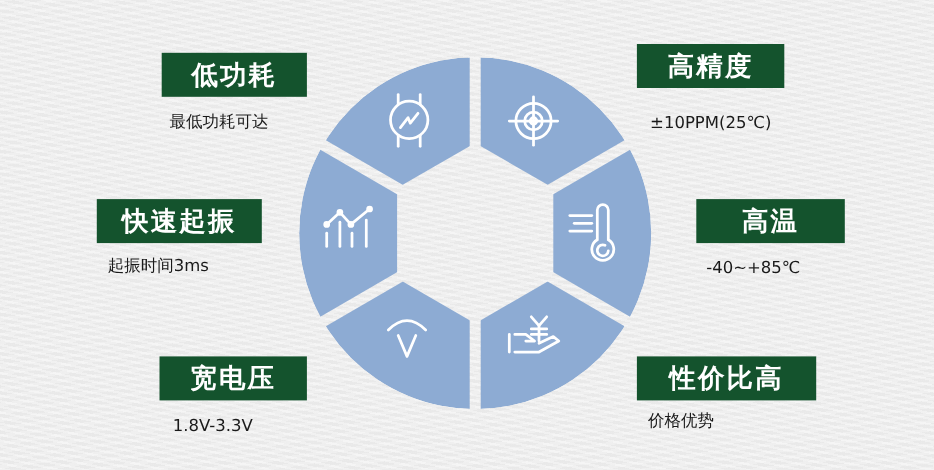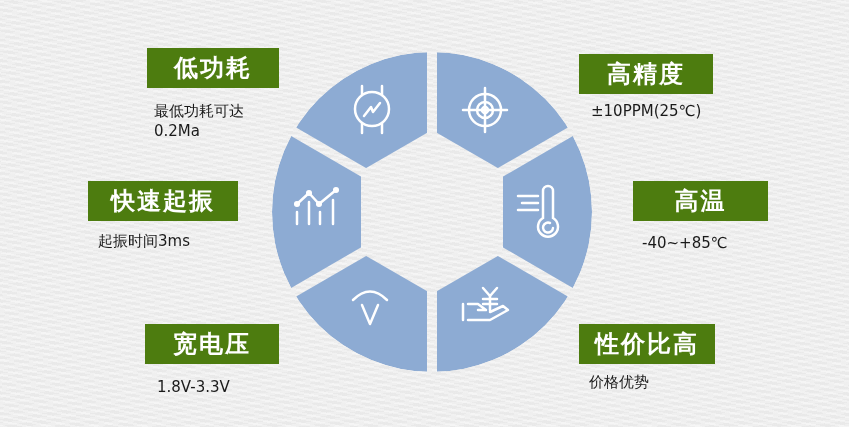--- a/index.html
+++ b/index.html
@@ -8,21 +8,21 @@
     background: #efefef;
     background-image:
       repeating-linear-gradient(12deg, rgba(255,255,255,0.25) 0 2px, rgba(0,0,0,0.012) 2px 5px),
       repeating-linear-gradient(-8deg, rgba(255,255,255,0.18) 0 3px, rgba(0,0,0,0.01) 3px 7px);
     font-family: "Liberation Sans", "DejaVu Sans", sans-serif;
     position: relative;
   }
   .ring { position: absolute; left: 0; top: 0; width: 849px; height: 427px; }
   .label-box {
     position: absolute;
-    background: #4d7c0f;
+    background: #14532d;
     color: #ffffff;
     font-family: "DejaVu Sans", sans-serif;
     font-weight: bold;
     font-size: 24px;
     letter-spacing: 2px;
     height: 40px;
     line-height: 40px;
     text-align: center;
   }
   .desc {
@@ -108,41 +108,40 @@
     <polyline points="483,288 490,296 497,288"></polyline>
     <line x1="490" y1="296" x2="490" y2="310"></line>
     <line x1="483" y1="299" x2="497" y2="299"></line>
     <line x1="483" y1="304" x2="497" y2="304"></line>
     <line x1="463" y1="304" x2="463" y2="320"></line>
     <path d="M468,304 H478 L486,310 H478 M468,320 H490 L508,310 L503,306 L490,312"></path>
   </g>
 </svg>
 
 <div class="label-box" style="left:147px; top:48px; width:132px;">低功耗</div>
-<div class="desc" style="left:154px; top:101px;">
+<div class="desc" style="left:154px; top:101px;font-family:Liberation Serif, serif;">
   <div>最低功耗可达</div>
-  <div>0.2Ma</div>
 </div>
 
-<div class="label-box" style="left:579px; top:54px; width:134px;">高精度</div>
+<div class="label-box" style="left:579px; top:40px; width:134px;">高精度</div>
 <div class="desc" style="left:591px; top:101px;">
   <div>±10PPM(25℃)</div>
 </div>
 
 <div class="label-box" style="left:88px; top:181px; width:150px;">快速起振</div>
 <div class="desc" style="left:98px; top:231px;">
   <div>起振时间3ms</div>
 </div>
 
 <div class="label-box" style="left:633px; top:181px; width:135px;">高温</div>
 <div class="desc" style="left:642px; top:233px;">
   <div>-40~+85℃</div>
 </div>
 
 <div class="label-box" style="left:145px; top:324px; width:134px;">宽电压</div>
 <div class="desc" style="left:157px; top:377px;">
   <div>1.8V-3.3V</div>
 </div>
 
-<div class="label-box" style="left:579px; top:324px; width:136px;">性价比高</div>
+<div class="label-box" style="left:579px; top:324px; width:163px;">性价比高</div>
 <div class="desc" style="left:589px; top:372px;">
   <div>价格优势</div>
 </div>
 
 </body></html>

